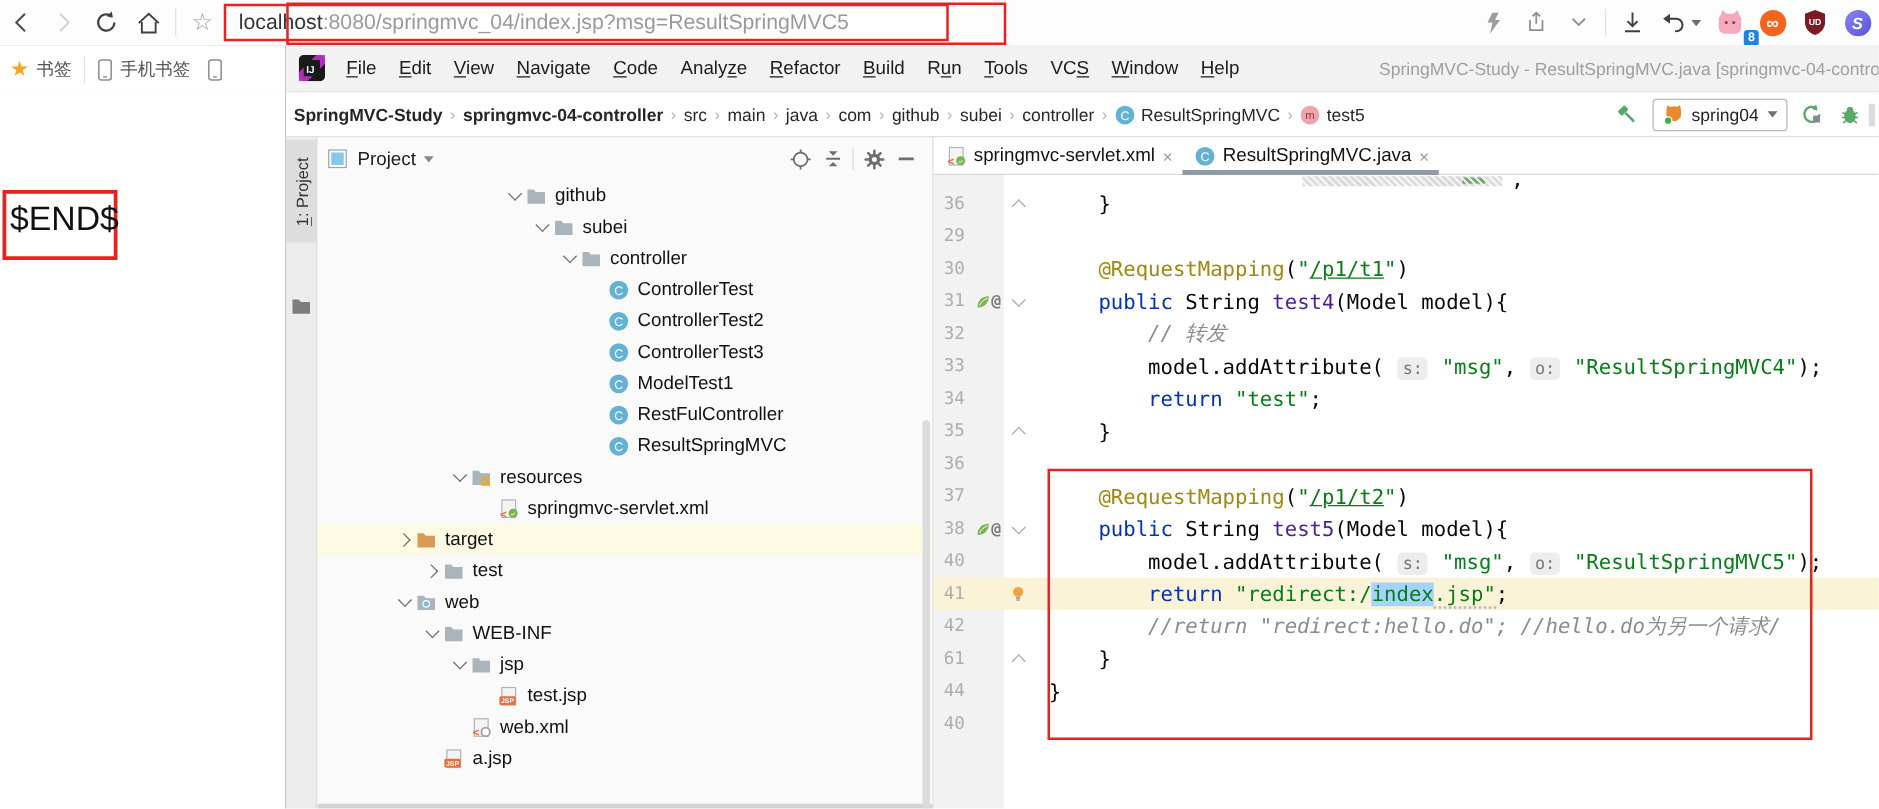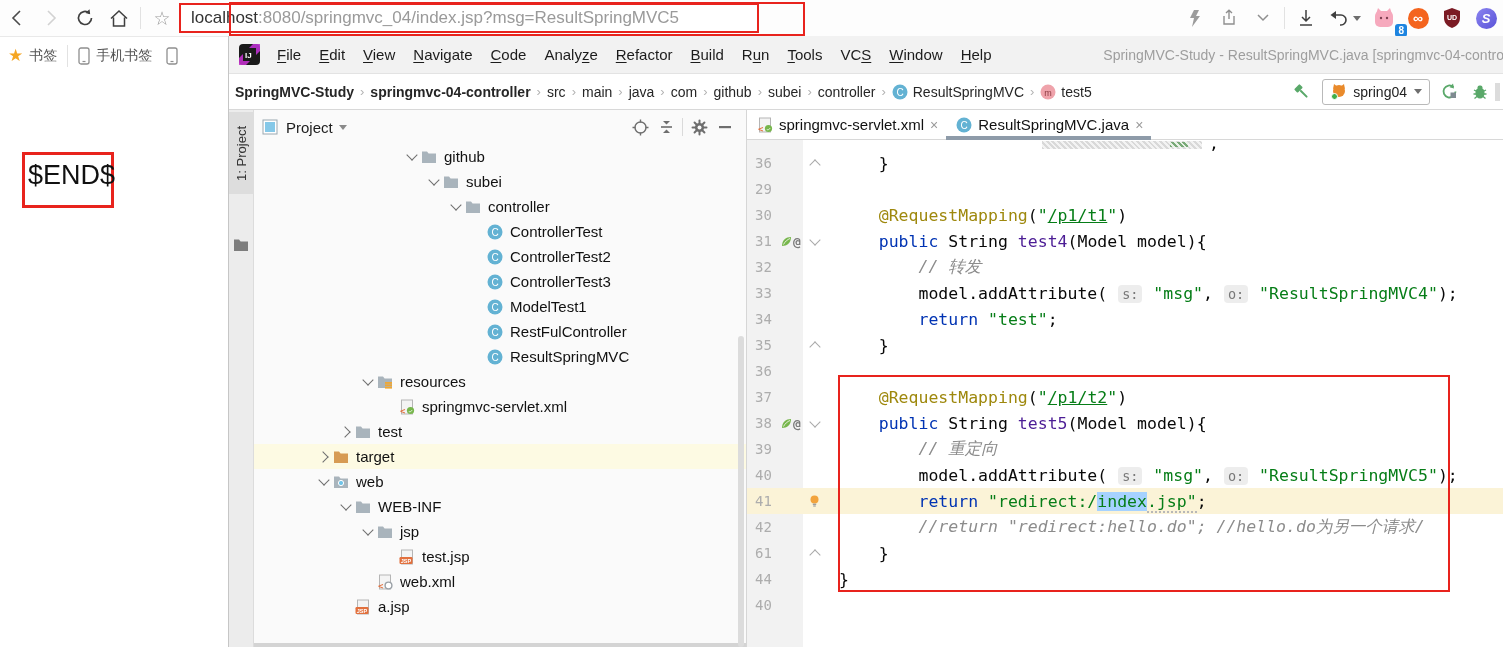--- a/index.html
+++ b/index.html
@@ -14,21 +14,21 @@
   .tb-sep{width:1px;height:22px;background:#e2e2e2;margin:0 4px;}
   #urlbox{width:566px;height:26px;border:2px solid #e8231d;background:#fff;display:flex;align-items:center;padding-left:10px;font-size:17px;white-space:nowrap;overflow:hidden;}
   #urlbox .host{color:#333;}
   #urlbox .rest{color:#9a9a9a;}
   .ext-badge{position:absolute;right:-6px;bottom:-4px;background:#1d84e0;color:#fff;font-size:10px;font-weight:bold;border-radius:3px;padding:0 3px;line-height:13px;}
 
   #bookbar{left:0;top:37px;width:228px;height:37px;background:#fff;display:flex;align-items:center;border-bottom:1px solid #f0f0f0;}
   .bk-label{font-size:14px;color:#555;margin-left:6px;white-space:nowrap;}
 
   #browserpage{left:0;top:74px;width:228px;height:573px;background:#fff;}
-  #endbox{left:2px;top:78px;width:86px;height:50px;border:3px solid #e8231d;margin-left:20px;}
+  #endbox{left:2px;top:78px;width:86px;height:50px;border:3px solid #e8231d;}
   #endtext{font-size:27px;color:#111;padding:5px 0 0 3px;font-family:"Liberation Sans",sans-serif;}
 
   
   #ide{left:228px;top:36px;width:1275px;height:611px;border-left:1px solid #c6c6c6;background:#f2f2f2;}
   #menubar{left:0;top:0;width:1275px;height:37px;background:#f2f2f2;display:flex;align-items:center;border-bottom:1px solid #e3e3e3;}
   .menu-item{font-size:15px;color:#1c1c1c;padding:0 9px;cursor:pointer;white-space:nowrap;}
   .menu-item u{text-underline-offset:2px;}
   #idetitle{margin-left:auto;font-size:14px;color:#9e9e9e;white-space:nowrap;overflow:hidden;min-width:0;padding-left:8px;}
 
   #navbar{left:0;top:38px;width:1275px;height:36px;background:#fff;border-bottom:1px solid #d8d8d8;display:flex;align-items:center;padding-left:6px;box-sizing:border-box;}
@@ -543,41 +543,41 @@
             <span class="ticon">
               <svg width="16" height="16" viewBox="0 0 16 16">
                 <rect x="2.5" y="1" width="11" height="14" fill="#f4f4f4" stroke="#b5b5b5"></rect>
                 <text x="1" y="15" font-size="9" font-weight="bold" fill="#e2703d" font-family="DejaVu Sans Mono,monospace">&lt;</text>
                 <circle cx="11.5" cy="11.5" r="3.6" fill="#77b64c"></circle>
                 <path d="M9.8 12.6c1.2.4 2.6 0 3.2-1.4" stroke="#fff" stroke-width="0.8" fill="none"></path>
               </svg>
             </span>
             <span class="tlabel">springmvc-servlet.xml</span>
           </div>
+          <div class="trow hl-yellow" style="padding-left: 62px;">
+            <span class="tchev">
+              <span class="chevmark closed"></span>
+            </span>
+            <span class="ticon">
+              <svg width="16" height="14" viewBox="0 0 16 14">
+                <path d="M1 1.5h5l1.6 2H15V13H1z" fill="#d79b53"></path>
+              </svg>
+            </span>
+            <span class="tlabel">target</span>
+          </div>
           <div class="trow" style="padding-left: 84px;">
             <span class="tchev">
               <span class="chevmark closed"></span>
             </span>
             <span class="ticon">
               <svg width="16" height="14" viewBox="0 0 16 14">
                 <path d="M1 1.5h5l1.6 2H15V13H1z" fill="#a9b4bc"></path>
               </svg>
             </span>
             <span class="tlabel">test</span>
-          </div>
-          <div class="trow hl-yellow" style="padding-left: 62px;">
-            <span class="tchev">
-              <span class="chevmark closed"></span>
-            </span>
-            <span class="ticon">
-              <svg width="16" height="14" viewBox="0 0 16 14">
-                <path d="M1 1.5h5l1.6 2H15V13H1z" fill="#d79b53"></path>
-              </svg>
-            </span>
-            <span class="tlabel">target</span>
           </div>
           <div class="trow" style="padding-left: 62px;">
             <span class="tchev">
               <span class="chevmark open"></span>
             </span>
             <span class="ticon">
               <svg width="16" height="14" viewBox="0 0 16 14">
                 <path d="M1 1.5h5l1.6 2H15V13H1z" fill="#a9b4bc"></path>
                 <circle cx="8" cy="8" r="2.6" fill="#6fc3e8" stroke="#fff" stroke-width="1"></circle>
               </svg>
@@ -696,21 +696,20 @@
             <div class="cline"><span class="lnum-wrap"><span class="lnum">32</span><span class="gmarks"></span></span><span class="foldcol"></span><span class="codetext"><span class="tok-p">        </span><span class="tok-c">// 转发</span></span></div>
             <div class="cline"><span class="lnum-wrap"><span class="lnum">33</span><span class="gmarks"></span></span><span class="foldcol"></span><span class="codetext"><span class="tok-p">        model.addAttribute( </span><span class="tok-h">s:</span><span class="tok-p"> </span><span class="tok-s">"msg"</span><span class="tok-p">, </span><span class="tok-h">o:</span><span class="tok-p"> </span><span class="tok-s">"ResultSpringMVC4"</span><span class="tok-p">);</span></span></div>
             <div class="cline"><span class="lnum-wrap"><span class="lnum">34</span><span class="gmarks"></span></span><span class="foldcol"></span><span class="codetext"><span class="tok-p">        </span><span class="tok-k">return</span><span class="tok-p"> </span><span class="tok-s">"test"</span><span class="tok-p">;</span></span></div>
             <div class="cline"><span class="lnum-wrap"><span class="lnum">35</span><span class="gmarks"></span></span><span class="foldcol"><span class="foldmark up"></span></span><span class="codetext"><span class="tok-p">    }</span></span></div>
             <div class="cline"><span class="lnum-wrap"><span class="lnum">36</span><span class="gmarks"></span></span><span class="foldcol"></span><span class="codetext"></span></div>
             <div class="cline"><span class="lnum-wrap"><span class="lnum">37</span><span class="gmarks"></span></span><span class="foldcol"></span><span class="codetext"><span class="tok-p">    </span><span class="tok-a">@RequestMapping</span><span class="tok-p">(</span><span class="tok-s">"</span><span class="tok-l">/p1/t2</span><span class="tok-s">"</span><span class="tok-p">)</span></span></div>
             <div class="cline"><span class="lnum-wrap"><span class="lnum">38</span><span class="gmarks"><span><svg width="11" height="11" viewBox="0 0 11 11">
                       <path d="M1 10C1 4 5 1 10 1 10 7 6 10 1 10z" fill="#77b64c"></path>
                       <path d="M2.5 8.5C4 5.5 6.5 3.5 9 2.5" stroke="#fff" stroke-width="0.8" fill="none"></path>
                     </svg></span><span style="color: rgb(122, 122, 122); font-size: 13px; font-weight: bold;">@</span></span></span><span class="foldcol"><span class="foldmark down"></span></span><span class="codetext"><span class="tok-p">    </span><span class="tok-k">public</span><span class="tok-p"> String </span><span class="tok-m">test5</span><span class="tok-p">(Model model){</span></span></div>
-            <div class="cline"><span class="lnum-wrap"><span class="lnum">39</span><span class="gmarks"></span></span><span class="foldcol"></span><span class="codetext"><span class="tok-p">        </span><span class="tok-c">// 重定向</span></span></div>
             <div class="cline"><span class="lnum-wrap"><span class="lnum">40</span><span class="gmarks"></span></span><span class="foldcol"></span><span class="codetext"><span class="tok-p">        model.addAttribute( </span><span class="tok-h">s:</span><span class="tok-p"> </span><span class="tok-s">"msg"</span><span class="tok-p">, </span><span class="tok-h">o:</span><span class="tok-p"> </span><span class="tok-s">"ResultSpringMVC5"</span><span class="tok-p">);</span></span></div>
             <div class="cline cur"><span class="lnum-wrap"><span class="lnum">41</span><span class="gmarks"></span></span><span class="foldcol"><span><svg width="11" height="13" viewBox="0 0 11 13">
                     <circle cx="5.5" cy="4.5" r="4" fill="#f2a33c"></circle>
                     <rect x="3.8" y="8.6" width="3.4" height="1.4" fill="#9e9e9e"></rect>
                     <rect x="4.2" y="10.4" width="2.6" height="1.2" fill="#9e9e9e"></rect>
                   </svg></span></span><span class="codetext"><span class="tok-p">        </span><span class="tok-k">return</span><span class="tok-p"> </span><span class="tok-s">"redirect:/</span><span class="tok-x">index</span><span class="tok-d">.jsp"</span><span class="tok-p">;</span></span></div>
             <div class="cline"><span class="lnum-wrap"><span class="lnum">42</span><span class="gmarks"></span></span><span class="foldcol"></span><span class="codetext"><span class="tok-p">        </span><span class="tok-c">//return "redirect:hello.do"; //hello.do为另一个请求/</span></span></div>
             <div class="cline"><span class="lnum-wrap"><span class="lnum">61</span><span class="gmarks"></span></span><span class="foldcol"><span class="foldmark up"></span></span><span class="codetext"><span class="tok-p">    }</span></span></div>
             <div class="cline"><span class="lnum-wrap"><span class="lnum">44</span><span class="gmarks"></span></span><span class="foldcol"></span><span class="codetext"><span class="tok-p">}</span></span></div>
             <div class="cline"><span class="lnum-wrap"><span class="lnum">40</span><span class="gmarks"></span></span><span class="foldcol"></span><span class="codetext"></span></div>

